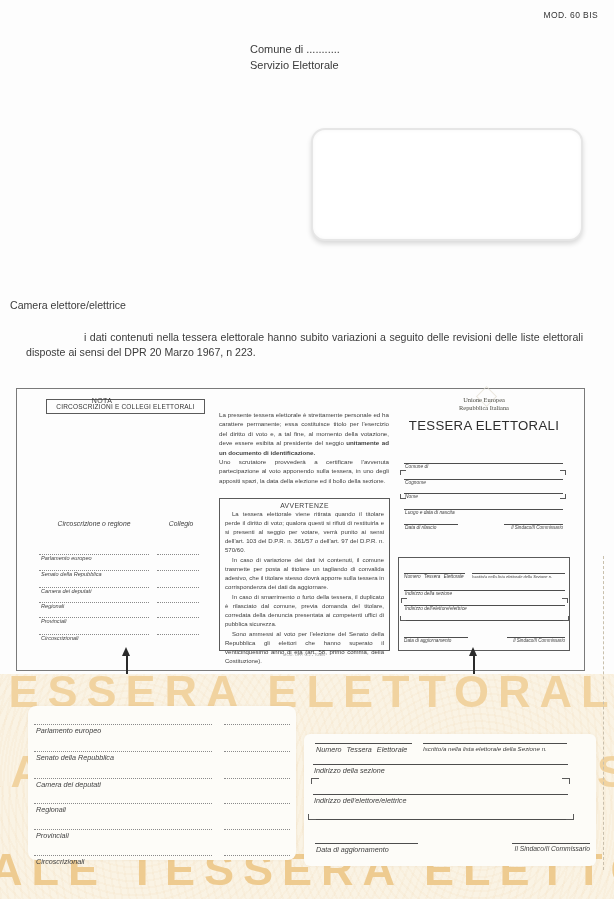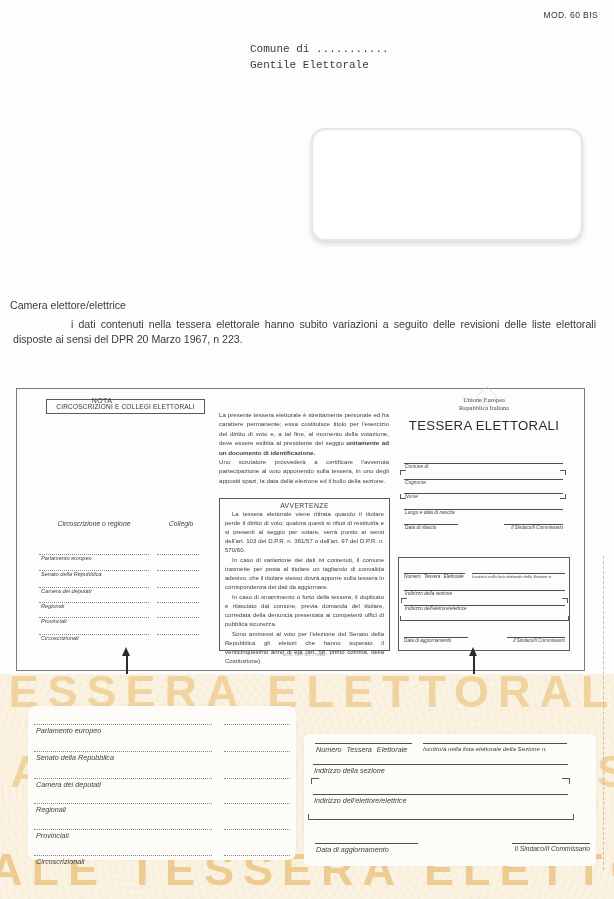--- a/index.html
+++ b/index.html
@@ -9,27 +9,27 @@
   .ln{position:absolute;height:0;border-top:1px solid #4d4d4d;}
   .ln.dot{border-top:1px dotted #8a8a8a;}
   .lbl{position:absolute;font-style:italic;color:#3f3f3f;white-space:nowrap;line-height:1;}
   .corner{position:absolute;width:5px;height:4px;}
   .corner.tl{border-left:1px solid #5a5a5a;border-top:1px solid #5a5a5a;}
   .corner.tr{border-right:1px solid #5a5a5a;border-top:1px solid #5a5a5a;}
   .corner.bl{border-left:1px solid #5a5a5a;border-bottom:1px solid #5a5a5a;}
   .corner.br{border-right:1px solid #5a5a5a;border-bottom:1px solid #5a5a5a;}
   .corner.big{width:7px;height:5px;}
   .mod{position:absolute;top:10px;right:16px;font-size:8.5px;letter-spacing:.4px;color:#333;}
-  .sender{position:absolute;left:250px;top:41px;font-size:11px;line-height:16px;color:#3a3a3a;font-family:Liberation Mono, monospace;}
+  .sender{position:absolute;left:250px;top:41px;font-size:11px;line-height:16px;color:#3a3a3a;}
   .envelope{position:absolute;left:311px;top:128px;width:268px;height:109px;background:#fff;
             border:2px solid #e6e6e6;border-radius:14px;
             box-shadow:0 3px 5px rgba(0,0,0,.14), inset 0 0 4px rgba(0,0,0,.04);}
   .letter{position:absolute;left:10px;top:298px;width:589px;font-size:10.6px;line-height:15.6px;
           color:#3b3b3b;text-align:justify;}
-  .letter p{margin:3px;text-indent:58px;}
+  .letter p{margin:16px;text-indent:58px;}
   .mainbox{position:absolute;left:16px;top:388px;width:567px;height:281px;border:1px solid #7a7a7a;background:#fdfdfd;}
   .hdrbox{position:absolute;left:29px;top:10px;width:157px;height:13px;border:1px solid #5a5a5a;
           font-size:6.5px;letter-spacing:.2px;text-align:center;line-height:13px;color:#333;}
   .colhdr{position:absolute;font-size:6.8px;font-style:italic;text-align:center;color:#3d3d3d;}
   .small-lbl{font-size:5.6px;}
   .nota-col{position:absolute;left:202px;width:170px;color:#3d3d3d;}
   .nota-title{top:8px;text-align:center;width:170px;font-size:7px;letter-spacing:.4px;position:absolute;}
   .nota-body{position:absolute;top:21px;width:170px;font-size:6.2px;line-height:9.4px;text-align:justify;}
   .nota-body p{margin:0;}
   .avvbox{position:absolute;left:202px;top:109px;width:169px;height:151px;border:1px solid #5a5a5a;}
@@ -58,21 +58,21 @@
   .b-lbl-sm{font-size:6.2px;}
 </style>
 </head>
 <body>
 
 <div class="page">
 
   <div class="mod">MOD. 60 BIS</div>
   <div class="sender">
     <div>Comune di ...........</div>
-    <div>Gentile Elettorale</div>
+    <div>Servizio Elettorale</div>
   </div>
 
   <div class="envelope"></div>
 
   <div class="letter">
     <div style="text-align:left;">Camera elettore/elettrice</div>
     <p>i dati contenuti nella tessera elettorale hanno subito variazioni a seguito delle revisioni delle liste elettorali disposte ai sensi del DPR 20 Marzo 1967, n 223.</p>
   </div>
 
   <div class="mainbox">

